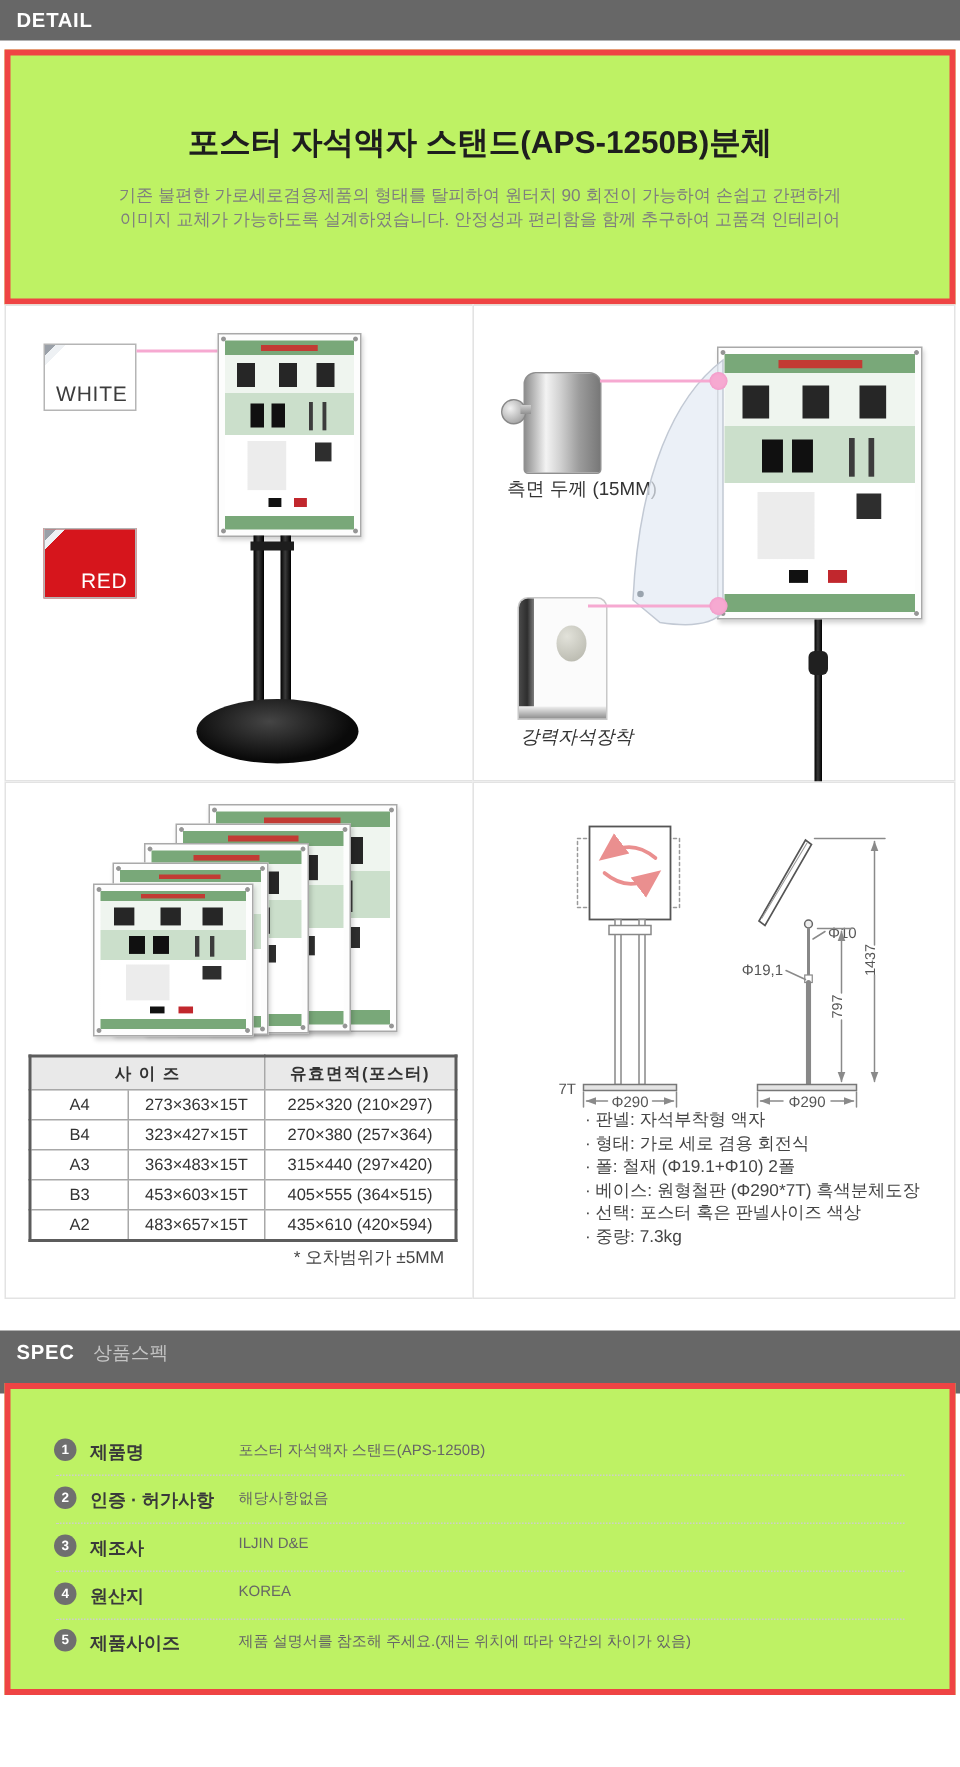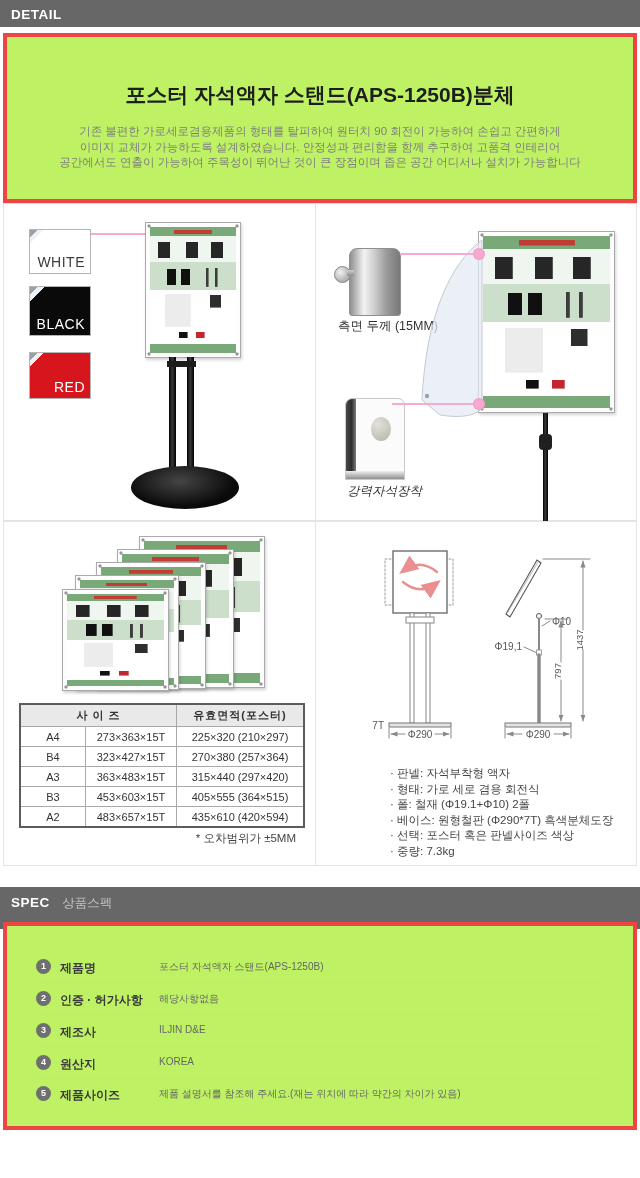--- a/index.html
+++ b/index.html
@@ -78,30 +78,26 @@
 
   <div class="bar" style="top:0;">
     <span class="en">DETAIL</span>
   </div>
 
   <div class="panel" style="left:3px;top:33px;width:634px;height:170px;">
     <h1 class="title">포스터 자석액자 스탠드(APS-1250B)분체</h1>
     <div class="desc">
       <div>기존 불편한 가로세로겸용제품의 형태를 탈피하여 원터치 90 회전이 가능하여 손쉽고 간편하게</div>
       <div>이미지 교체가 가능하도록 설계하였습니다. 안정성과 편리함을 함께 추구하여 고품격 인테리어</div>
-      <div>공간에서도 연출이  가능하여  주목성이 뛰어난 것이 큰 장점이며  좁은 공간 어디서나 설치가 가능합니다</div>
     </div>
   </div>
 
   <div class="cell" style="left:3px;top:203px;width:313px;height:318px;">
     <div class="swatch" style="top:25px;height:45px;background-color:#ffffff;">
       <span class="lbl" style="color:#3c3c3c;">WHITE</span>
-    </div>
-    <div class="swatch" style="top:82px;height:50px;background-color:#0a0a0a;">
-      <span class="lbl" style="color:#fff;">BLACK</span>
     </div>
     <div class="swatch" style="top:148px;height:47px;background-color:#d6151c;">
       <span class="lbl" style="color:#fff;">RED</span>
     </div>
     <div class="pline" style="left:87px;top:29px;width:62px;"></div>
     <div class="pdot" style="left:145px;top:24px;"></div>
 
     <div class="poster" style="left:141px;top:18px;width:96px;height:136px;">
       <div class="poster-art"></div>
     </div>
@@ -245,21 +241,21 @@
         <text x="264" y="121" font-size="9.5" fill="#555" text-anchor="middle" transform="rotate(-90 264 118)">1437</text>
 
         <line x1="189" y1="206" x2="189" y2="216" stroke="#8a8a8a" stroke-width="1"></line>
         <line x1="255" y1="206" x2="255" y2="216" stroke="#8a8a8a" stroke-width="1"></line>
         <line x1="206" y1="212" x2="191" y2="212" stroke="#8a8a8a" stroke-width="1" marker-end="url(#ah)"></line>
         <line x1="238" y1="212" x2="253" y2="212" stroke="#8a8a8a" stroke-width="1" marker-end="url(#ah)"></line>
         <text x="222" y="216" font-size="10" fill="#555" text-anchor="middle">Φ290</text>
       </g>
     </svg>
 
-    <div class="features" style="left:74px;top:244px;">
+    <div class="features" style="left:74px;top:218px;">
       <div>판넬: 자석부착형 액자</div>
       <div>형태: 가로 세로 겸용 회전식</div>
       <div>폴: 철재 (Φ19.1+Φ10) 2폴</div>
       <div>베이스: 원형철판 (Φ290*7T) 흑색분체도장</div>
       <div>선택: 포스터 혹은 판넬사이즈 색상</div>
       <div>중량: 7.3kg</div>
     </div>
   </div>
 
   <div class="bar" style="top:887px;height:42px;line-height:30px;">

